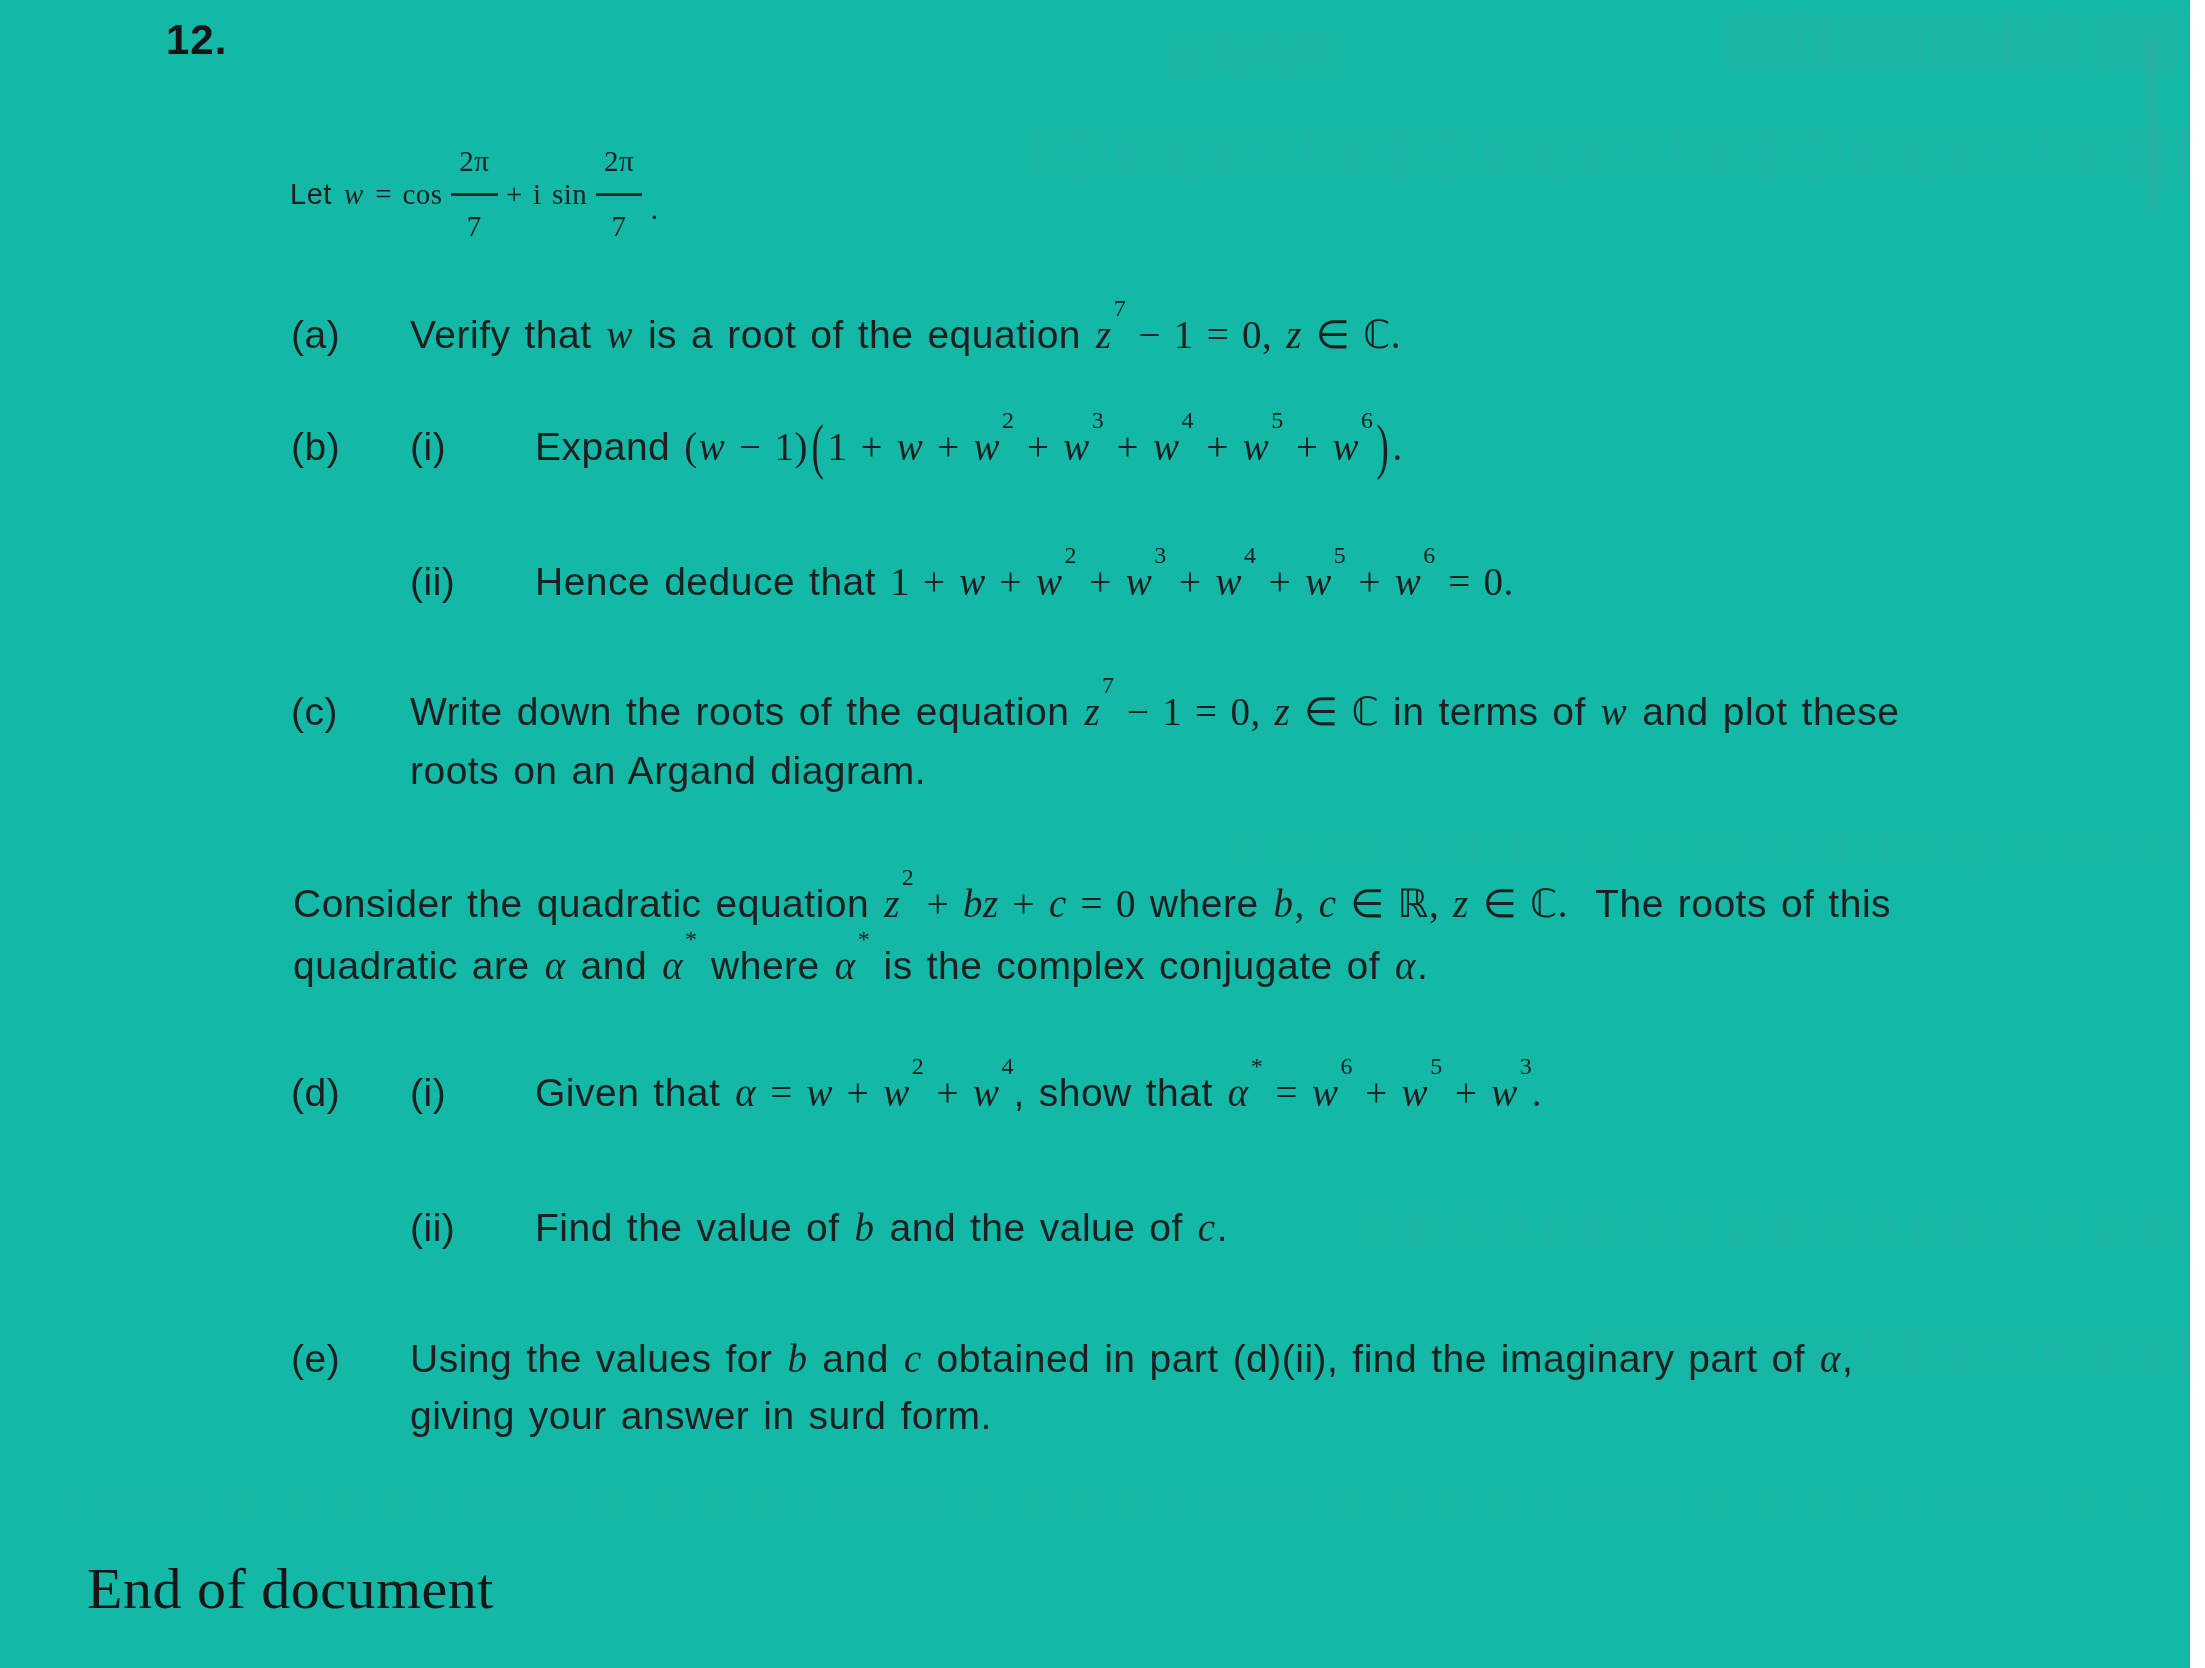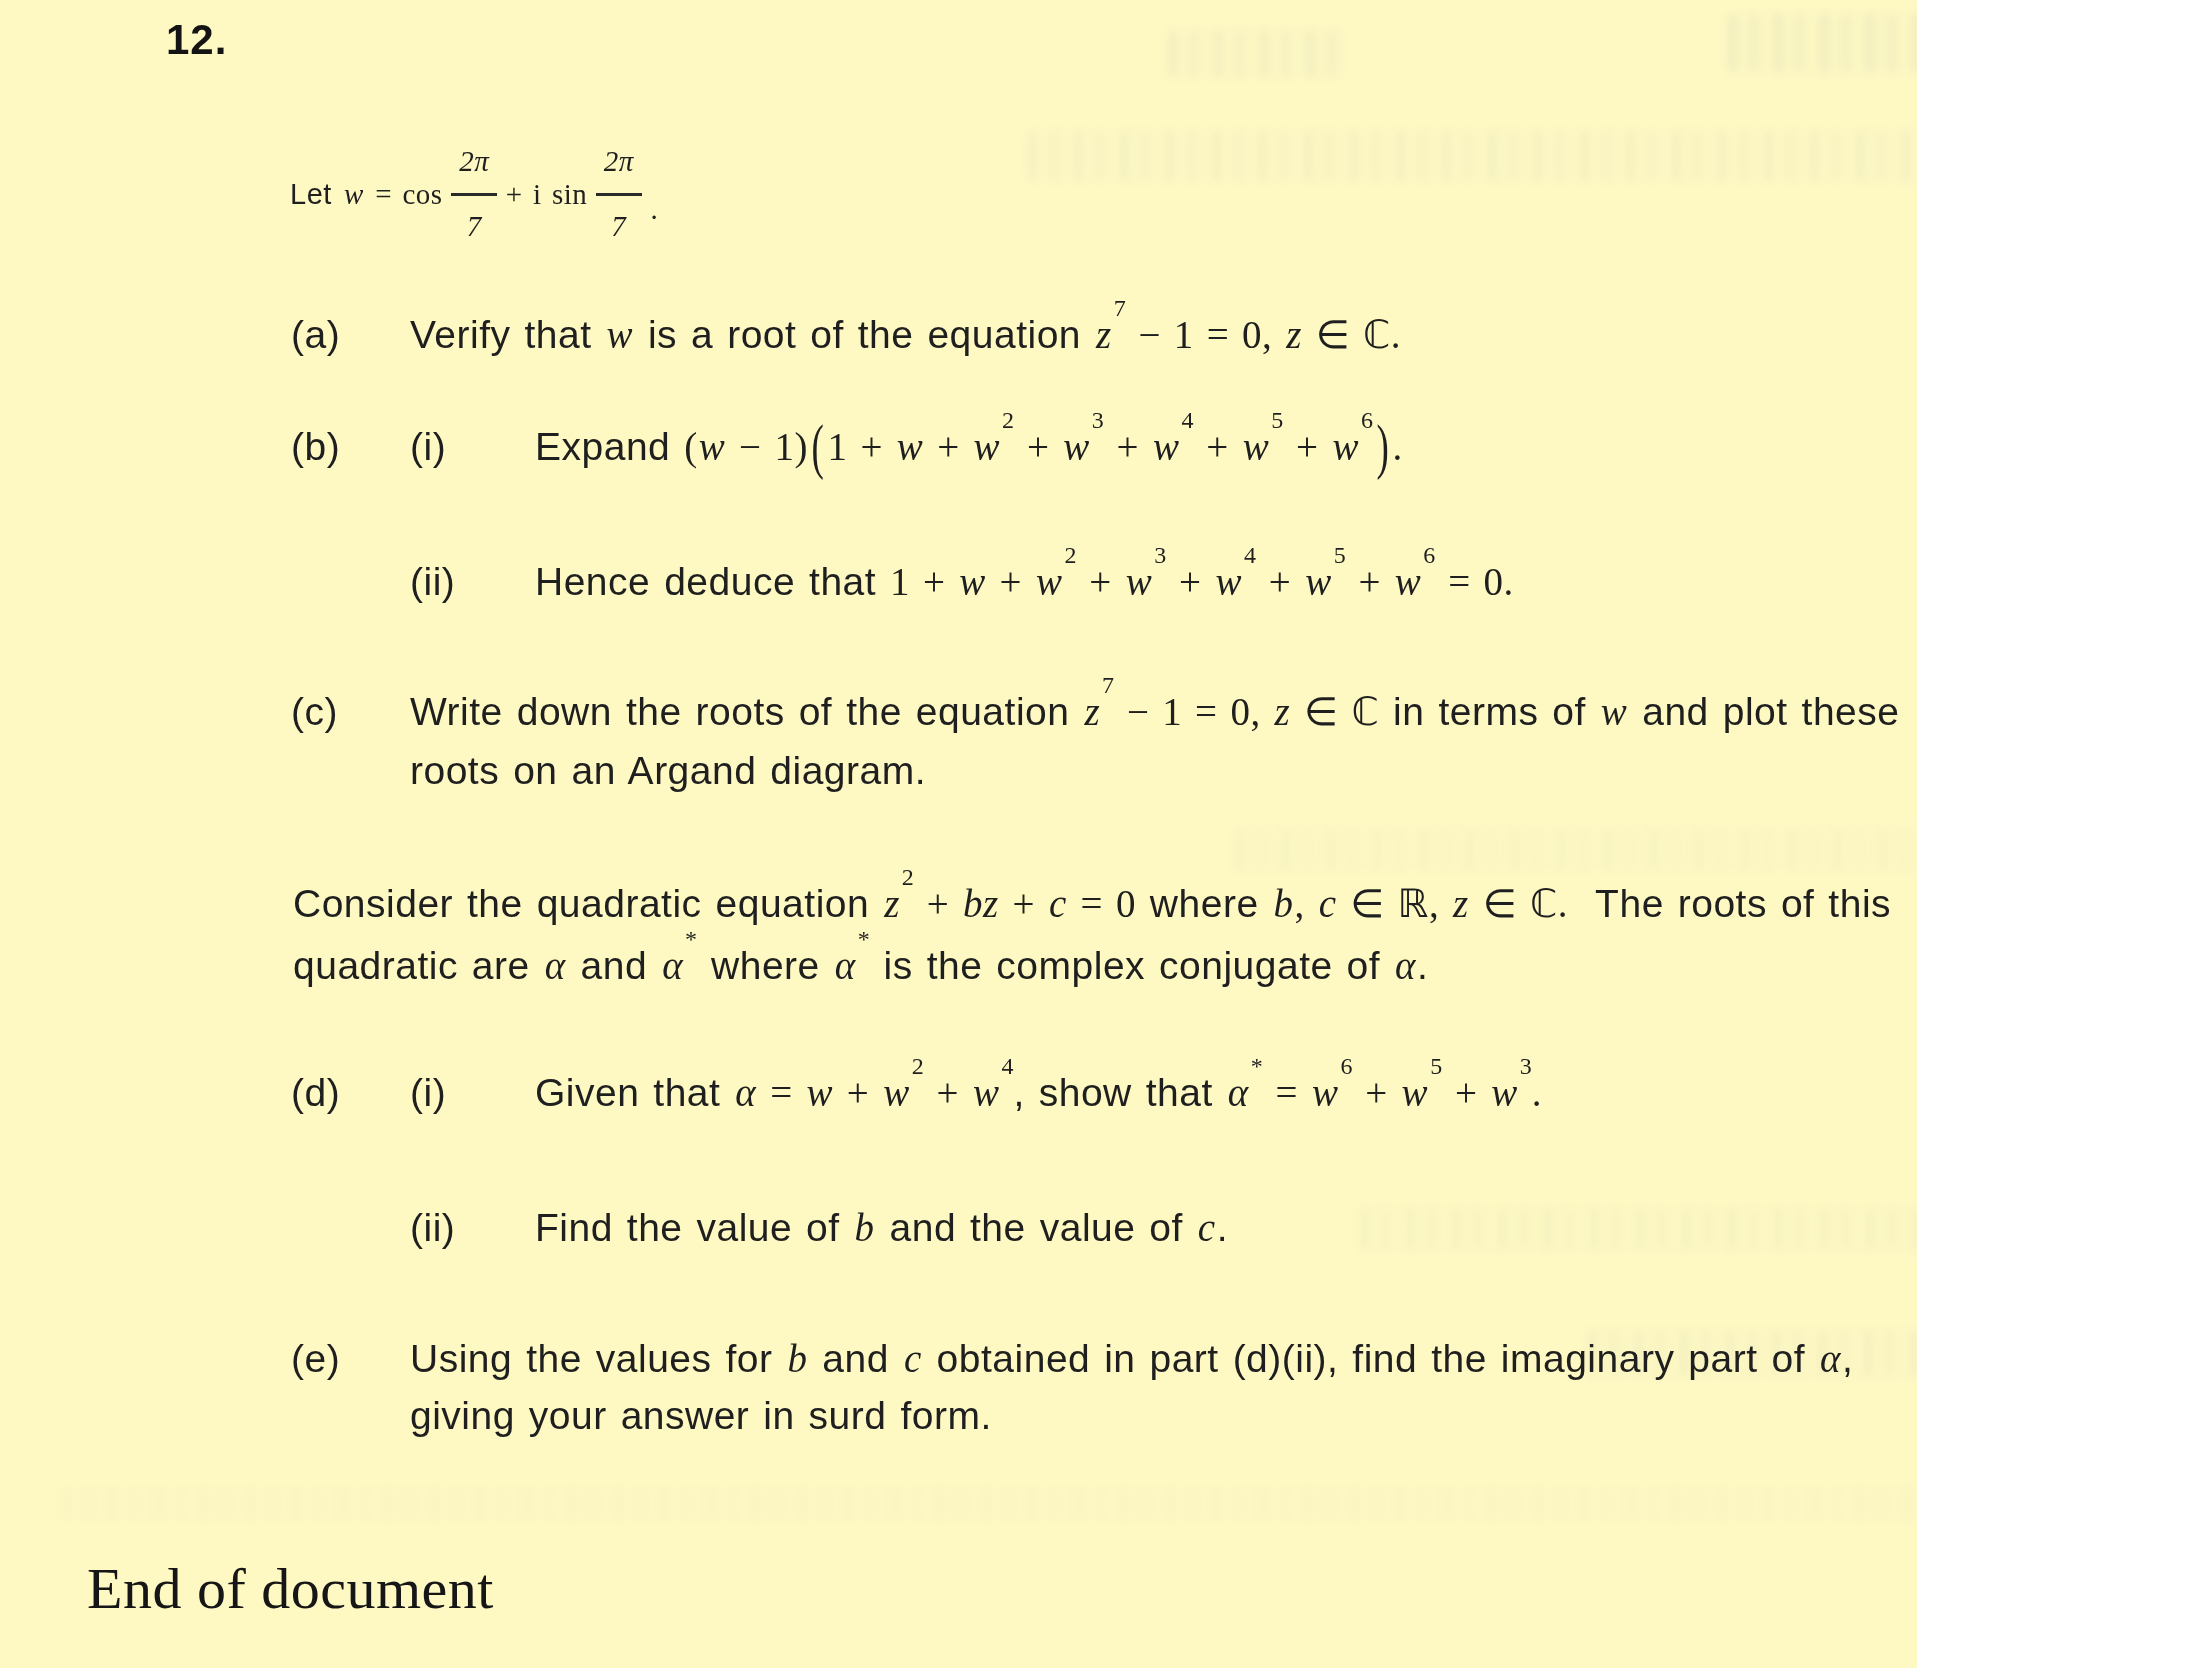--- a/index.html
+++ b/index.html
@@ -1,18 +1,18 @@
 <!DOCTYPE html>
 <html style="font-size:8.3px"><head>
 <meta charset="utf-8">
 <style>
   html, body { margin:0; padding:0; background:#ffffff; }
   #page {
-    position:relative; width:1917px; height:1668px;
-    background:#fef9c3; overflow:hidden;
+    position:relative; width:2190px; height:1668px;
+    background:#14b8a6; overflow:hidden;
     font-family:"Liberation Sans", sans-serif; color:#1e1e1e;
   }
   .qnum {
     position:absolute; left:166px; top:15.6px;
     font-size:42px; font-weight:bold; line-height:48px;
     letter-spacing:1px; color:#141414;
   }
   .line, .plabel {
     position:absolute; font-size:39px; line-height:48px;
     white-space:nowrap; letter-spacing:0.5px; word-spacing:2.6px; color:#1f1f1f;
@@ -27,21 +27,21 @@
   .bp {
     display:inline-block; transform:scaleY(1.55) scaleX(0.95);
     transform-origin:center 52%; padding:0 3.1px; font-weight:400;
   }
   
   #intro {
     position:absolute; left:290px; top:136px;
     display:flex; align-items:center;
     font-size:29px; letter-spacing:0.5px; word-spacing:2.6px; color:#1f1f1f;
   }
-  .frac { display:inline-flex; flex-direction:column; align-items:center; margin:0 8.3px; font-family:"Liberation Serif", serif;font-style:italic; }
+  .frac { display:inline-flex; flex-direction:column; align-items:center; margin:0 8.3px; font-family:"Liberation Serif", serif; }
   .frac .num { display:block; line-height:51px; padding:0 8.3px 6.2px; border-bottom:3.1px solid #2a2a2a; }
   .frac .den { display:block; line-height:51px; padding-top:5.2px; }
   .intro-post { position:relative; top:15.6px; }
   .endnote {
     position:absolute; left:87px; top:1560px;
     font-family:"Liberation Serif", serif; font-size:58px; line-height:58px;
     letter-spacing:0.5px; color:#161616;
   }
   
   .smudge {

